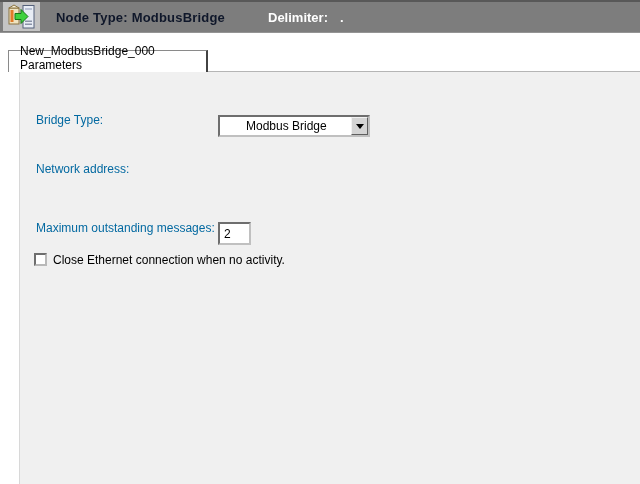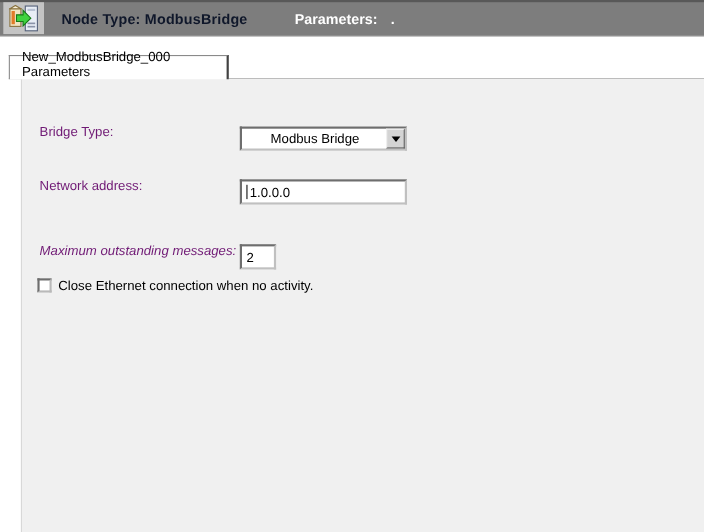--- a/index.html
+++ b/index.html
@@ -37,21 +37,21 @@
     display:flex;align-items:flex-end;padding-left:11px;
     font-size:12px;color:#000;z-index:2;
   }
 
   
   .panel{
     position:absolute;left:19px;top:72px;right:0;bottom:0;
     background:#f0f0f0;border-left:1px solid #d8d8d8;
   }
 
-  .form-label{position:absolute;left:36px;height:22px;line-height:22px;font-size:12px;color:#701a75;white-space:nowrap;}
+  .form-label{position:absolute;left:36px;height:22px;line-height:22px;font-size:12px;color:#0369a1;white-space:nowrap;}
 
   .sunken{
     position:absolute;background:#fff;
     border:2px solid;border-color:#6e6e6e #c0c0c0 #c0c0c0 #6e6e6e;
   }
   .field-text{
     display:flex;align-items:center;height:100%;
     padding-left:4px;font-size:12px;color:#000;white-space:nowrap;overflow:hidden;
   }
   .caret{display:inline-block;width:1px;height:13px;background:#111;margin-right:2px;}
@@ -90,21 +90,21 @@
 
         <rect x="1" y="4" width="10" height="16" fill="#efe3c0" stroke="#8a7340" stroke-width="1"></rect>
         <rect x="2.5" y="6" width="3" height="12" fill="#e07b28"></rect>
         <polygon points="1,4 6,1 11,4" fill="#f7efd8" stroke="#8a7340" stroke-width="1"></polygon>
 
         <polygon points="7,9.5 13,9.5 13,5.5 20,12.5 13,19.5 13,15.5 7,15.5" fill="#3fd23f" stroke="#167a16" stroke-width="1"></polygon>
       </svg>
     </div>
     <div class="header-title">Node Type: ModbusBridge</div>
     <div class="delim-group">
-      <span>Parameters:</span>
+      <span>Delimiter:</span>
       <span>.</span>
     </div>
   </div>
 
   <div class="tab-hairline"></div>
   <div class="tab">
     <span>New_ModbusBridge_000 Parameters</span>
   </div>
 
   <div class="panel"></div>
@@ -113,28 +113,22 @@
   <div class="sunken" style="left:218px;top:115px;width:152px;height:22px;">
     <div class="field-text" style="padding-right:19px;padding-left:26px;">
       <span>Modbus Bridge</span>
     </div>
     <div class="combo-arrow-btn">
       <span class="tri-down"></span>
     </div>
   </div>
 
   <div class="form-label" style="top:158px;text-align:right;">Network address:</div>
-  <div class="sunken" style="left:218px;top:163px;width:152px;height:23px;">
-    <div class="field-text">
-      <span class="caret"></span>
-      <span>1.0.0.0</span>
-    </div>
-  </div>
 
-  <div class="form-label" style="top:217px;font-style:italic;">Maximum outstanding messages:</div>
+  <div class="form-label" style="top:217px;">Maximum outstanding messages:</div>
   <div class="sunken" style="left:218px;top:222px;width:33px;height:23px;">
     <div class="field-text">
       <span>2</span>
     </div>
   </div>
 
   <div class="checkbox"></div>
   <div class="checkbox-label">Close Ethernet connection when no activity.</div>
 
 </div>

